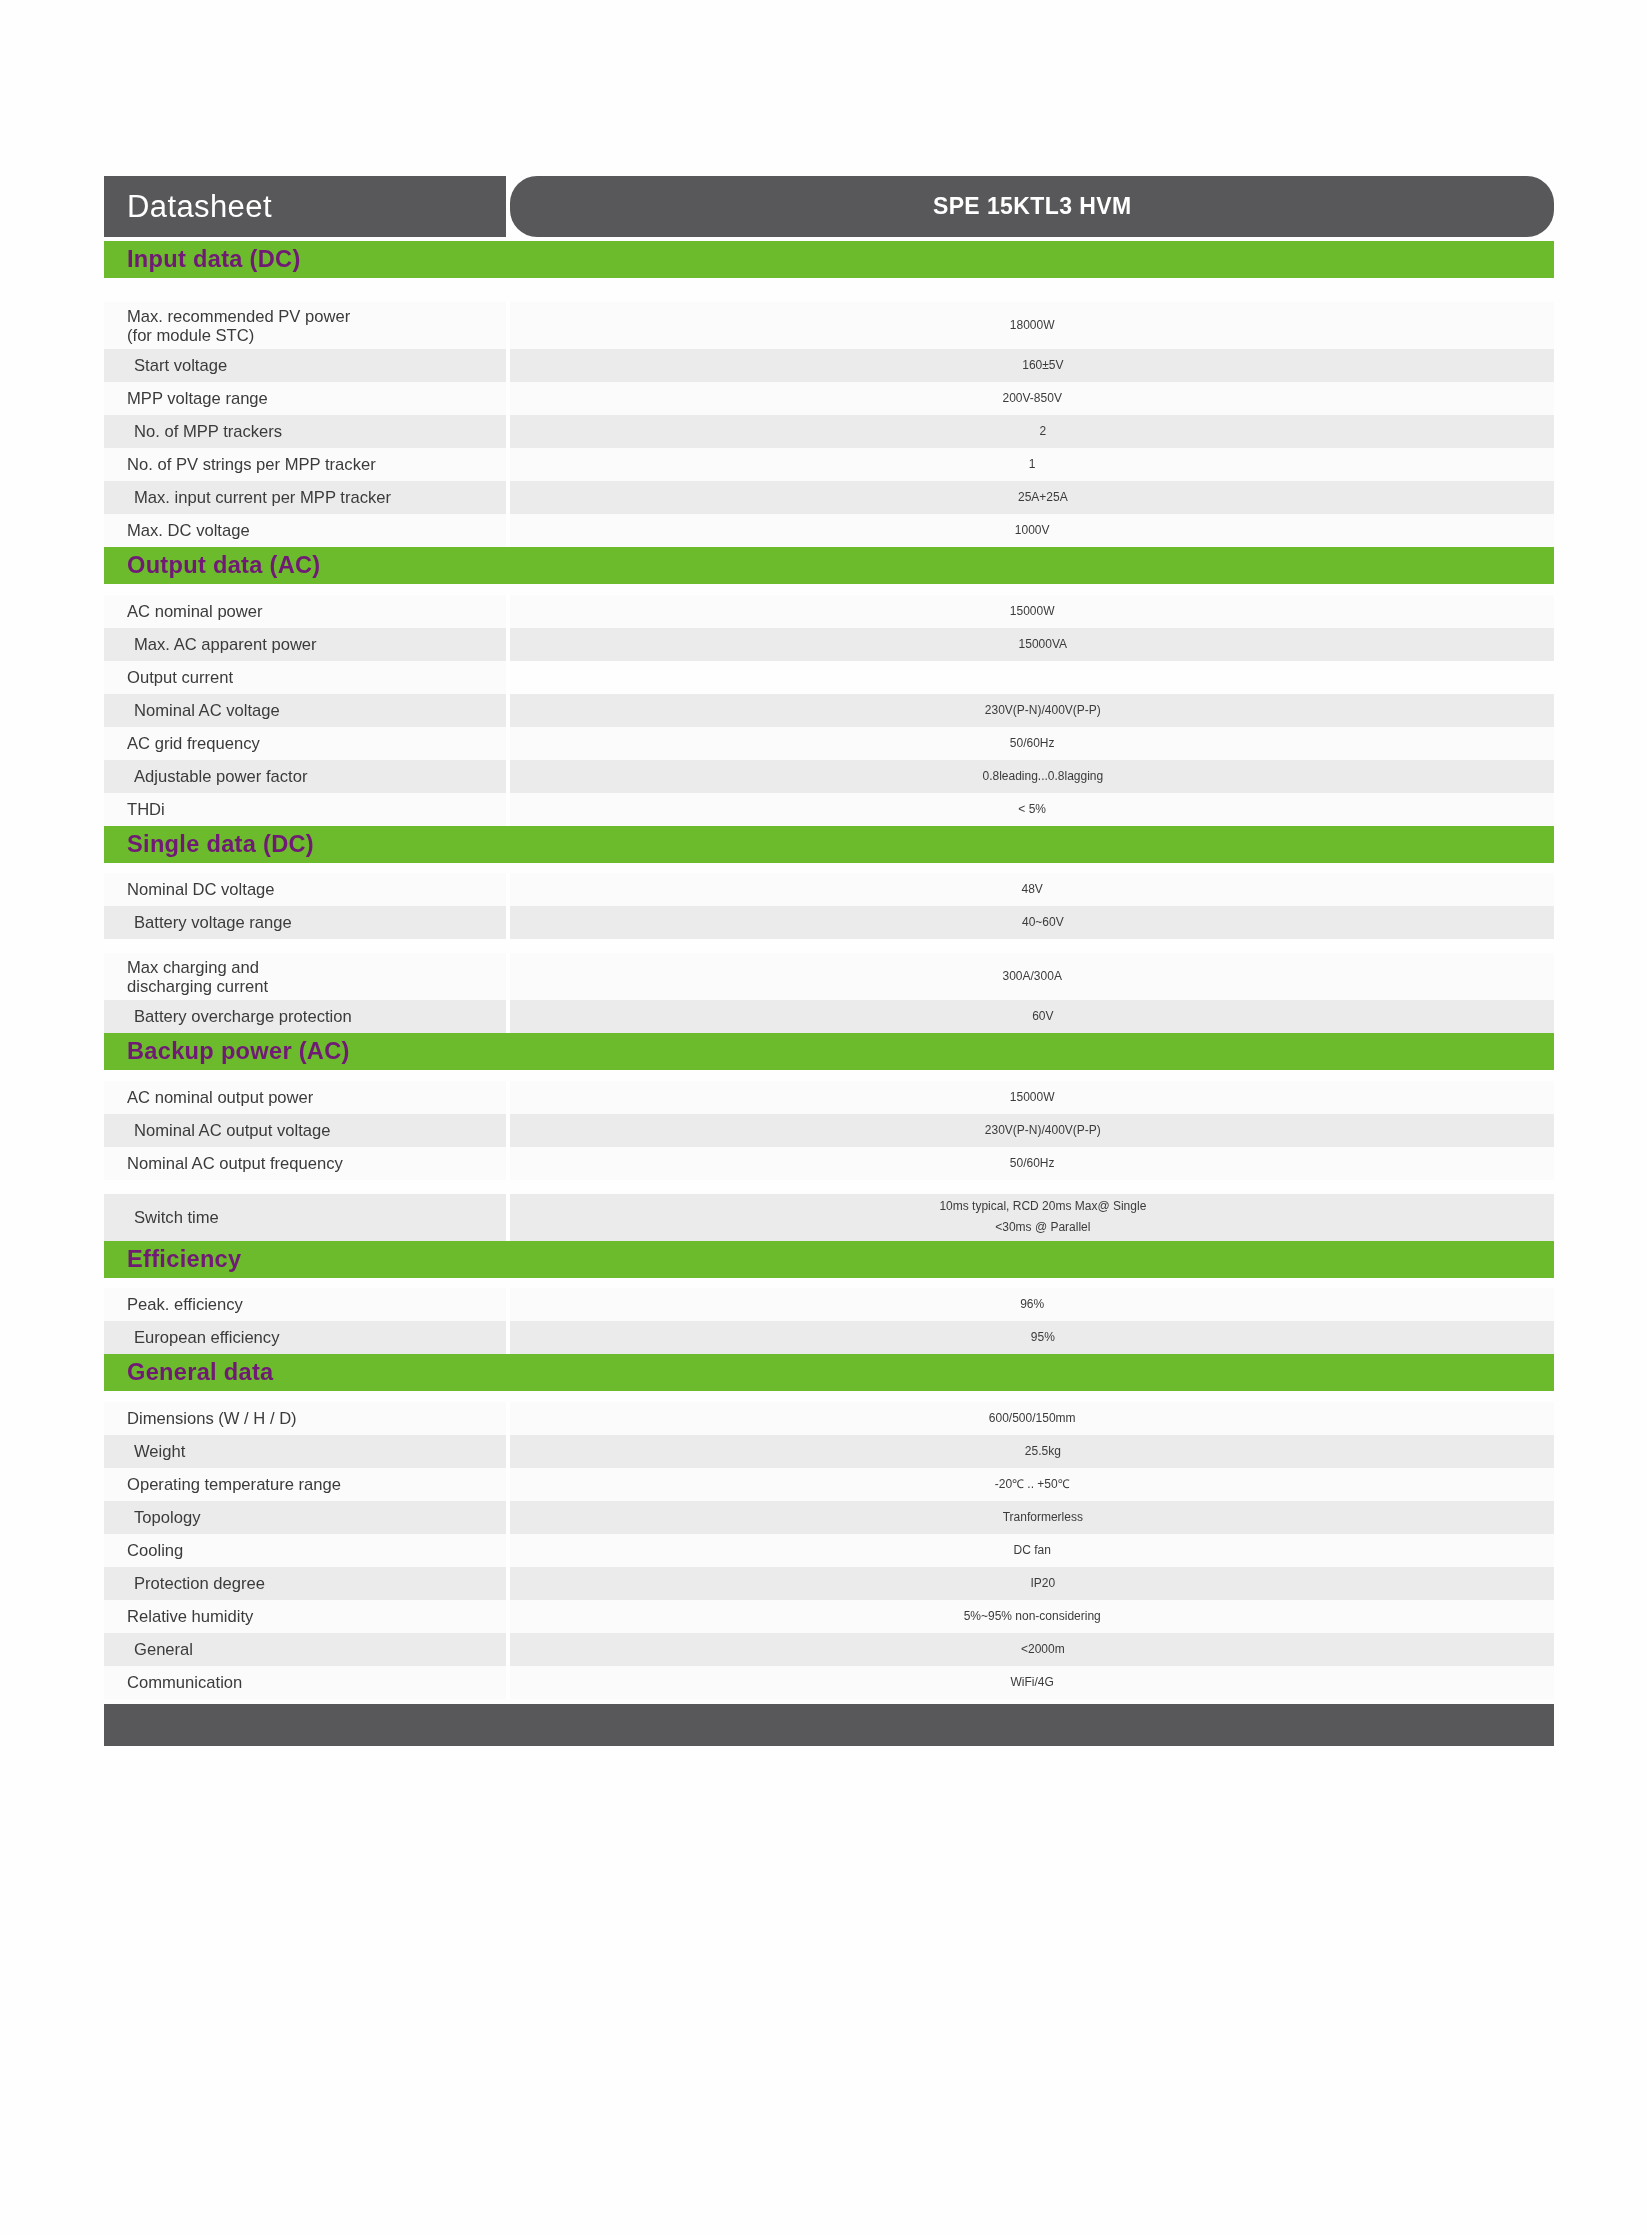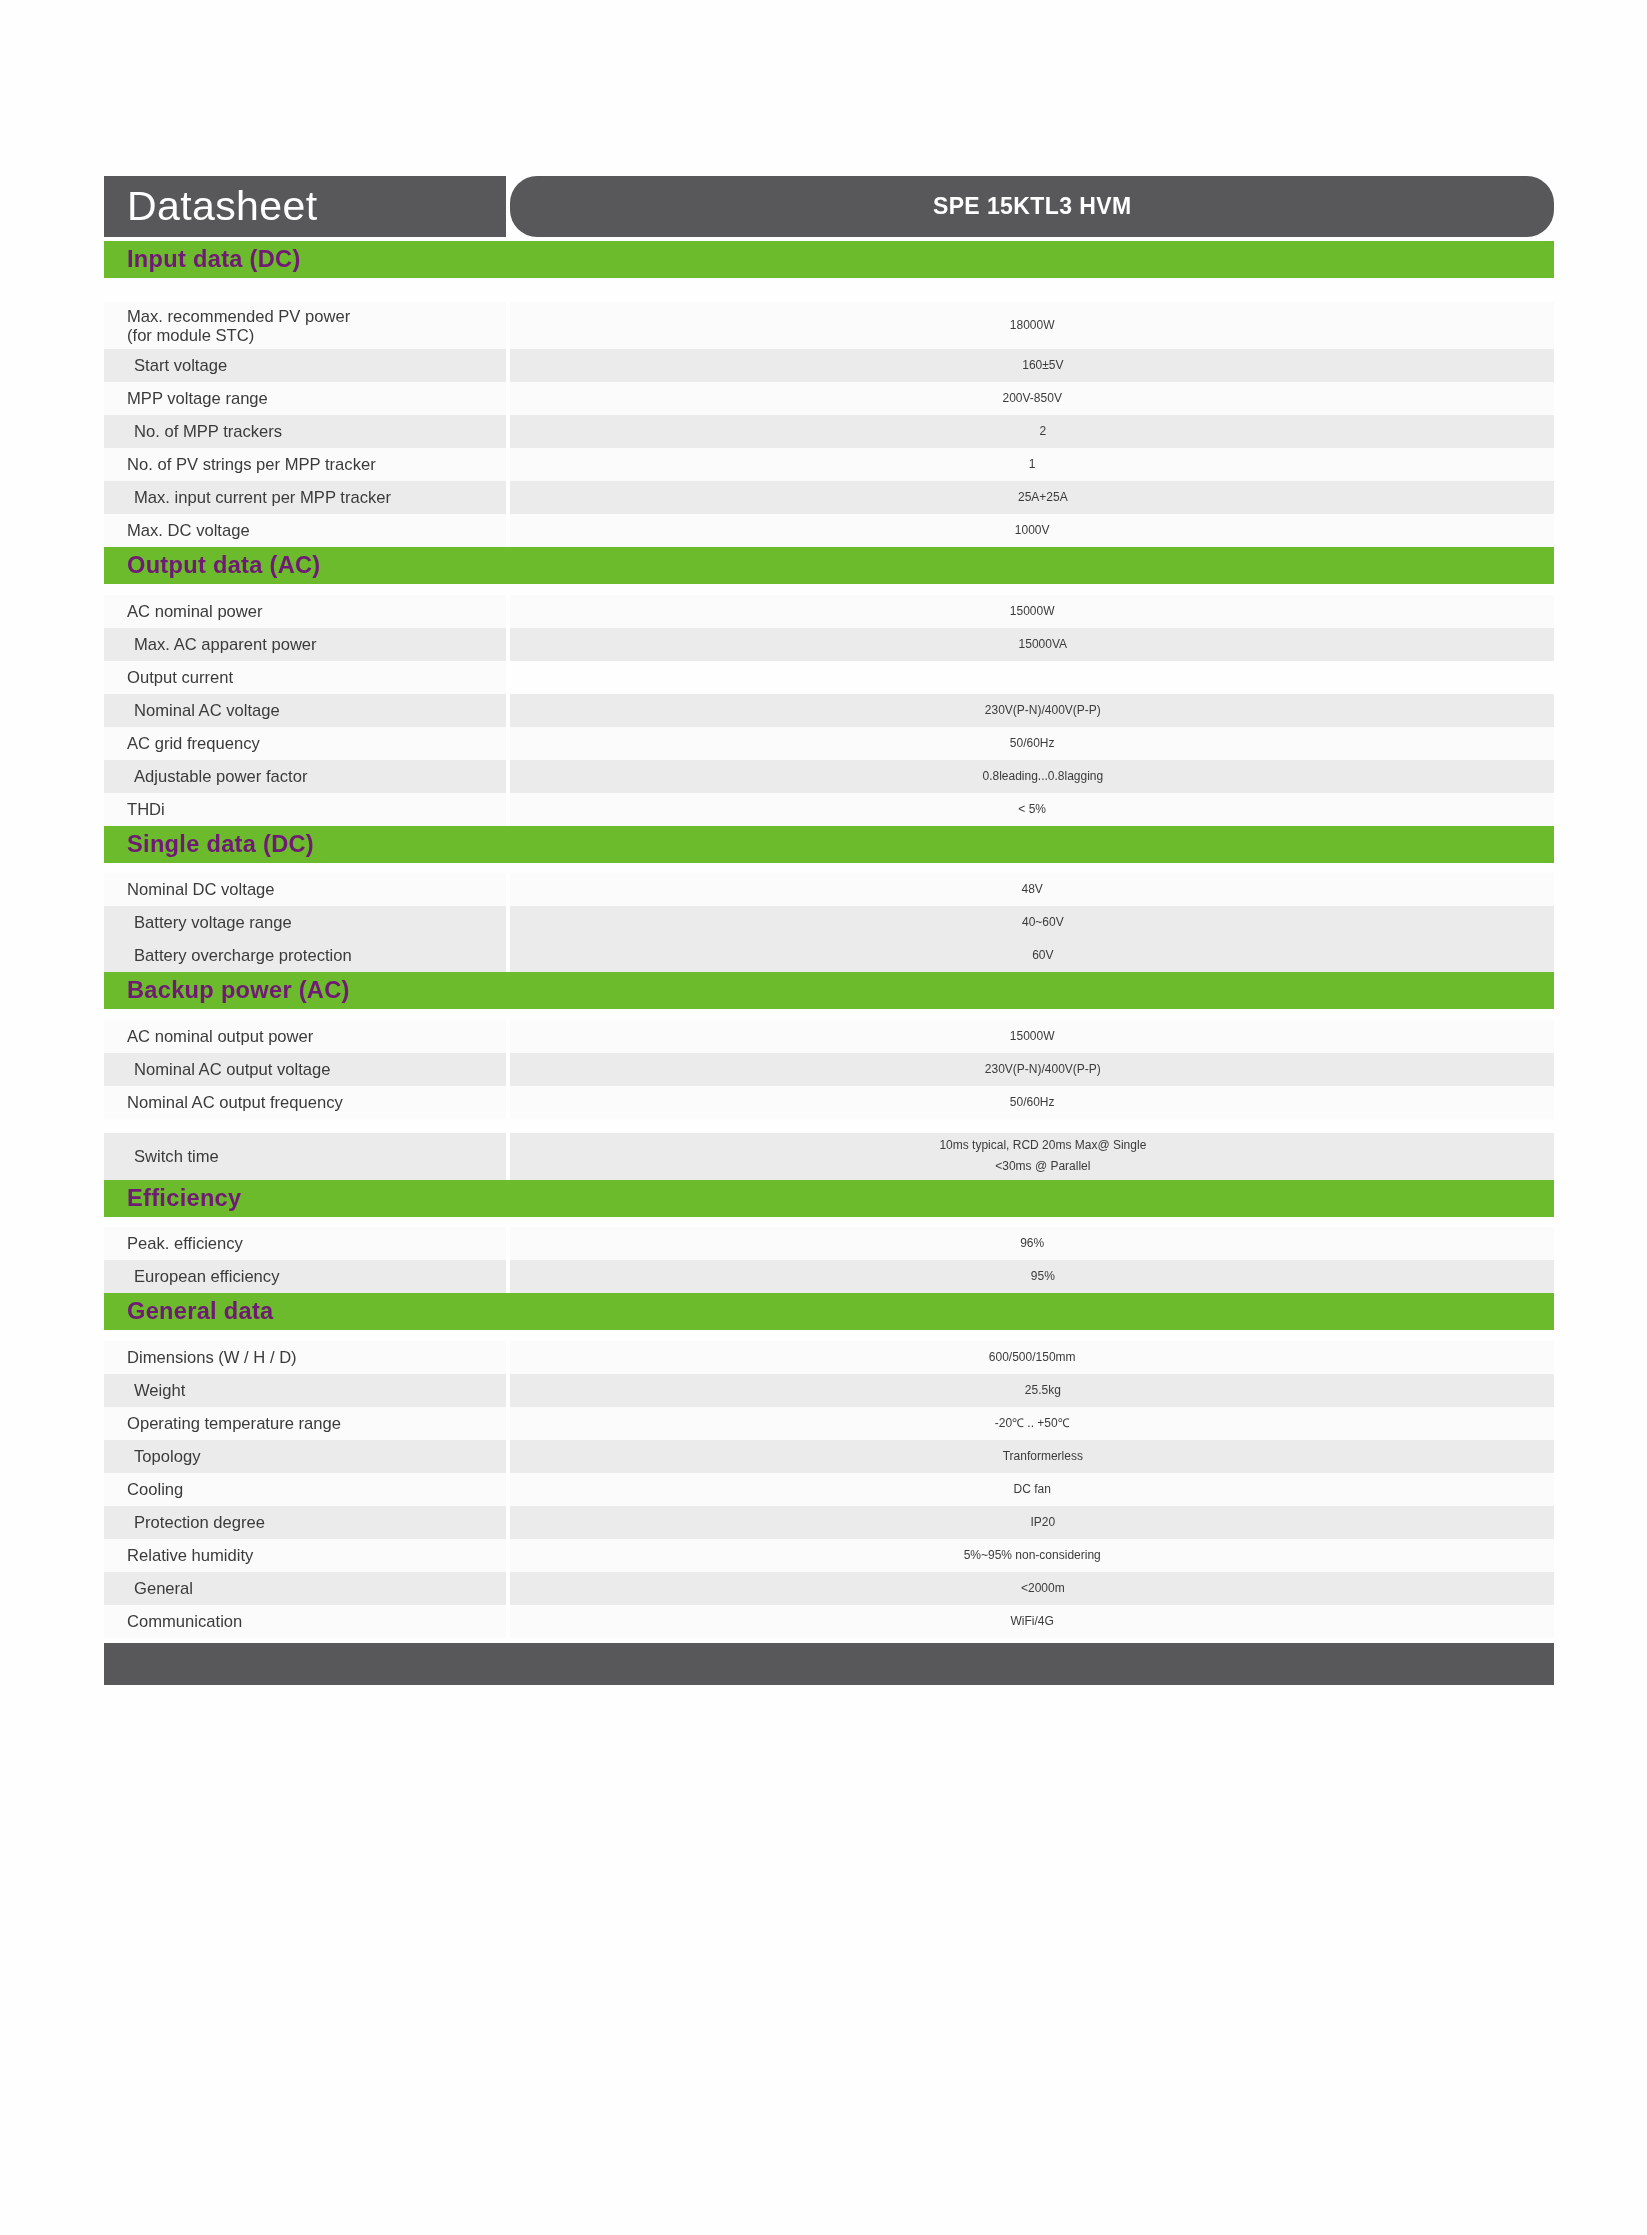--- a/index.html
+++ b/index.html
@@ -7,21 +7,21 @@
     width:1647px;height:2236px;background:#ffffff;
     font-family:"Liberation Sans", sans-serif;
     color:#3b3b3b;
   }
   .page{position:relative;width:1647px;height:2236px;background:#fefefe;overflow:hidden;}
   .sheet{position:absolute;left:104px;top:176px;width:1450px;}
 
   
   .top-header{display:grid;grid-template-columns:402px 4.4px 1fr;height:61px;}
   .th-left{background:var(--dark);color:#fff;display:flex;align-items:center;
-           padding-left:23px;font-size:41px;font-weight:500;letter-spacing:0.4px;}
+           padding-left:23px;font-size:31px;font-weight:500;letter-spacing:0.4px;}
   .th-div{background:#ffffff;}
   .th-right{background:var(--dark);color:#fff;display:flex;align-items:center;justify-content:center;
             font-size:23px;font-weight:700;letter-spacing:0.4px;border-radius:27px;}
   .hgap{height:3.5px;background:transparent;}
 
   
   .band{height:37px;background:var(--green);color:#701a75;display:flex;align-items:center;
         padding-left:23px;font-size:23.6px;font-weight:700;letter-spacing:0.3px;box-sizing:border-box;}
   .spacer{height:10.5px;}
 
@@ -132,20 +132,26 @@
         <div class="row base">
           <div class="label">Nominal DC voltage</div>
           <div class="vgap"></div>
           <div class="value">48V</div>
         </div>
         <div class="row alt">
           <div class="label">Battery voltage range</div>
           <div class="vgap"></div>
           <div class="value">40~60V</div>
         </div>
+        <div class="row base tall">
+          <div class="label">Max charging and
+discharging current</div>
+          <div class="vgap"></div>
+          <div class="value">300A/300A</div>
+        </div>
         <div class="row alt">
           <div class="label">Battery overcharge protection</div>
           <div class="vgap"></div>
           <div class="value">60V</div>
         </div>
         <div class="band">Backup power (AC)</div>
         <div class="spacer"></div>
         <div class="row base">
           <div class="label">AC nominal output power</div>
           <div class="vgap"></div>

